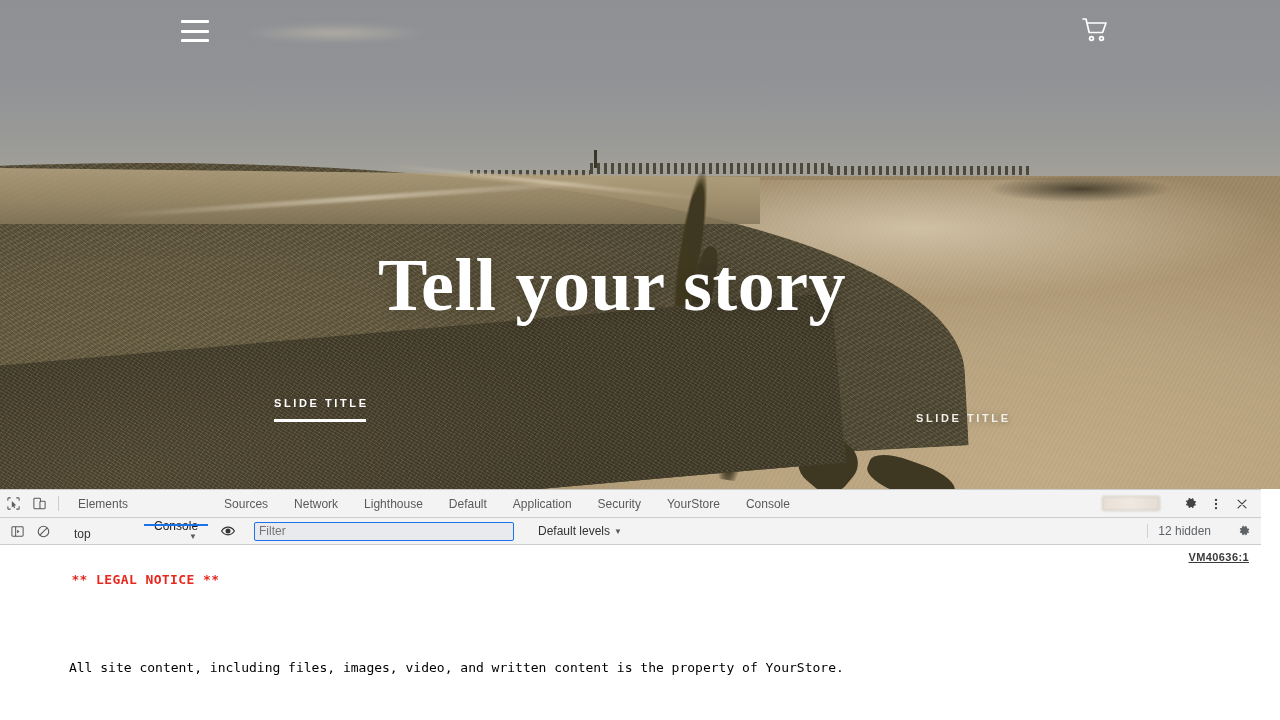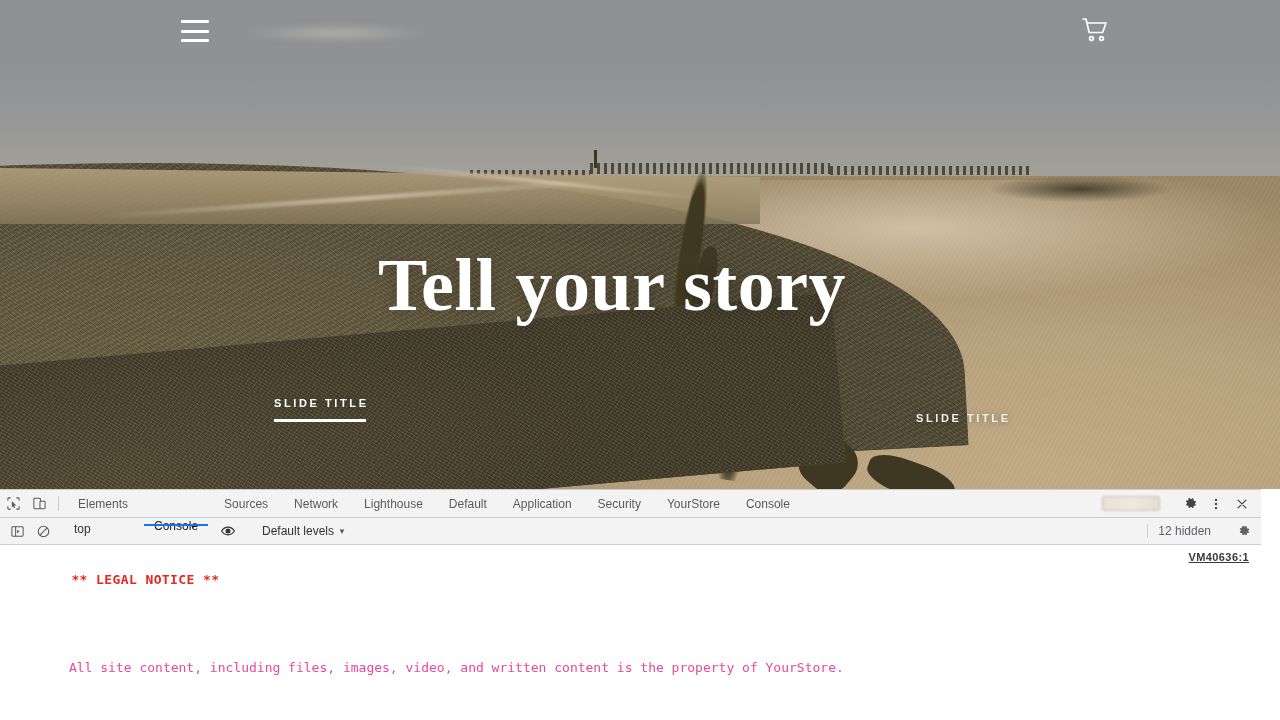--- a/index.html
+++ b/index.html
@@ -242,56 +242,56 @@
 
   
   .dt-filterbar{
     height:27px; min-height:27px;
     display:flex; align-items:center;
     background:#f3f3f3;
     border-bottom:1px solid #cdcdcd;
     padding:0 4px;
   }
   .ctx-select{
-    display:flex; align-items:flex-start; justify-content:space-between;
+    display:flex; align-items:flex-end; justify-content:space-between;
     width:133px; height:19px; padding:0 5px;
     font-size:12px; color:#333; background:transparent;
     border:none; cursor:pointer;
   }
   .ctx-caret{ font-size:8px; color:#5a5a5a; }
   .filter-input{
     width:260px; height:19px;
     background:#e8eaed;
     border:1px solid #1a73e8;
     border-radius:2px;
     outline:none;
     font-size:12px; color:#333; padding:0 4px;
   }
   .levels{
-    margin-left:8px; font-size:12px; color:#333; cursor:pointer;
+    margin-left:24px; font-size:12px; color:#333; cursor:pointer;
     display:flex; align-items:center; gap:4px;
   }
   .hidden-count{
     margin-left:auto; font-size:12px; color:#5f6368;
     padding-left:10px; border-left:1px solid #d0d0d0;
     display:flex; align-items:center; gap:20px;
   }
 
   
   .dt-console{
     flex:1; overflow:hidden; position:relative;
     background:#fff;
     font-family:"DejaVu Sans Mono", monospace;
     font-size:13px;
   }
   .msg{
     position:relative;
     padding:3px 12px 3px 22px;
     border-bottom:1px solid #f0f0f0;
-    color:#ec4899;
+    color:#000000;
     line-height:1.62;
     white-space:pre-wrap;
   }
   .msg.legal{ color:#e8281e; font-weight:700; letter-spacing:.4px; border-bottom:none; padding-bottom:1px;}
   .msg.plain{ border-bottom:none; }
   .msg-src{
     position:absolute; right:12px; top:4px;
     font-family:"Liberation Sans", sans-serif;
     font-size:11px; color:#3b3b3b;
     text-decoration:underline; cursor:pointer;
@@ -430,20 +430,21 @@
     <div class="dt-sep"></div>
 
     <div class="dt-icon-btn">
       <svg width="16" height="16" viewBox="0 0 16 16" fill="none" stroke="#333" stroke-width="1.2">
         <path d="M1.6 8S4 4.2 8 4.2 14.4 8 14.4 8 12 11.8 8 11.8 1.6 8 1.6 8z"></path>
         <circle cx="8" cy="8" r="1.9" fill="#333"></circle>
       </svg>
     </div>
     <div class="dt-sep"></div>
 
+    <input class="filter-input" type="text" placeholder="Filter" value="" style="">
 
     <div class="levels">
       <span>Default levels</span>
       <span class="ctx-caret">▼</span>
     </div>
 
     <div class="hidden-count">
       <span>12 hidden</span>
       <span class="dt-icon-btn">
         <svg width="14" height="14" viewBox="0 0 16 16" fill="#5f6368">

